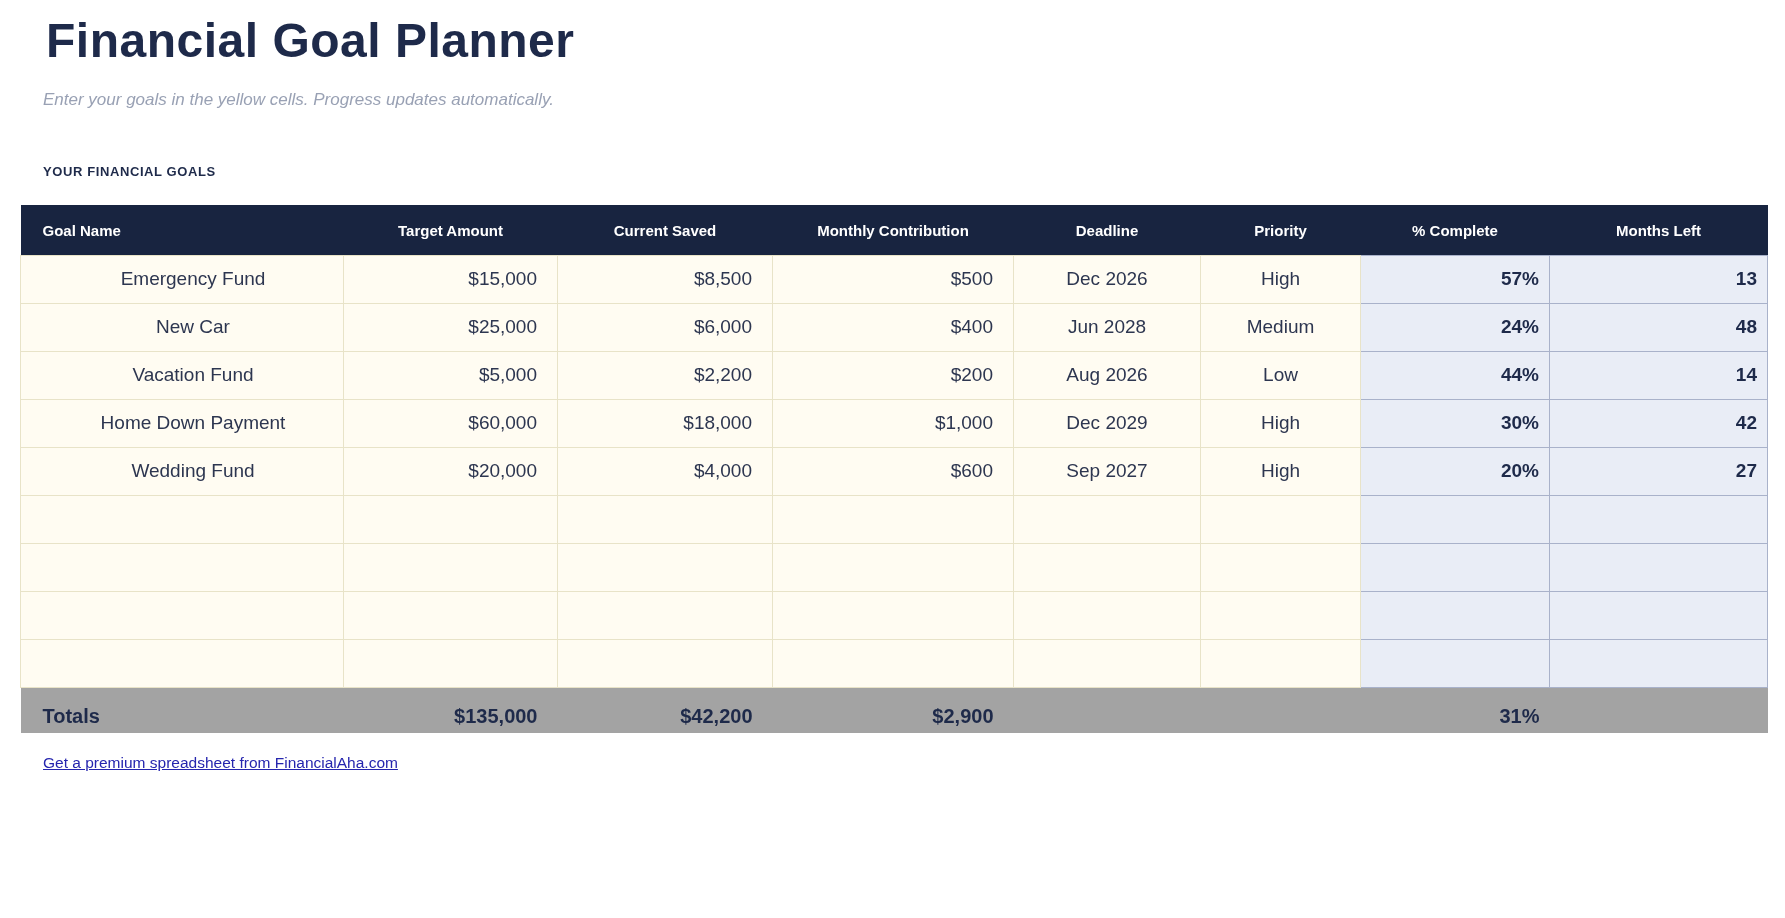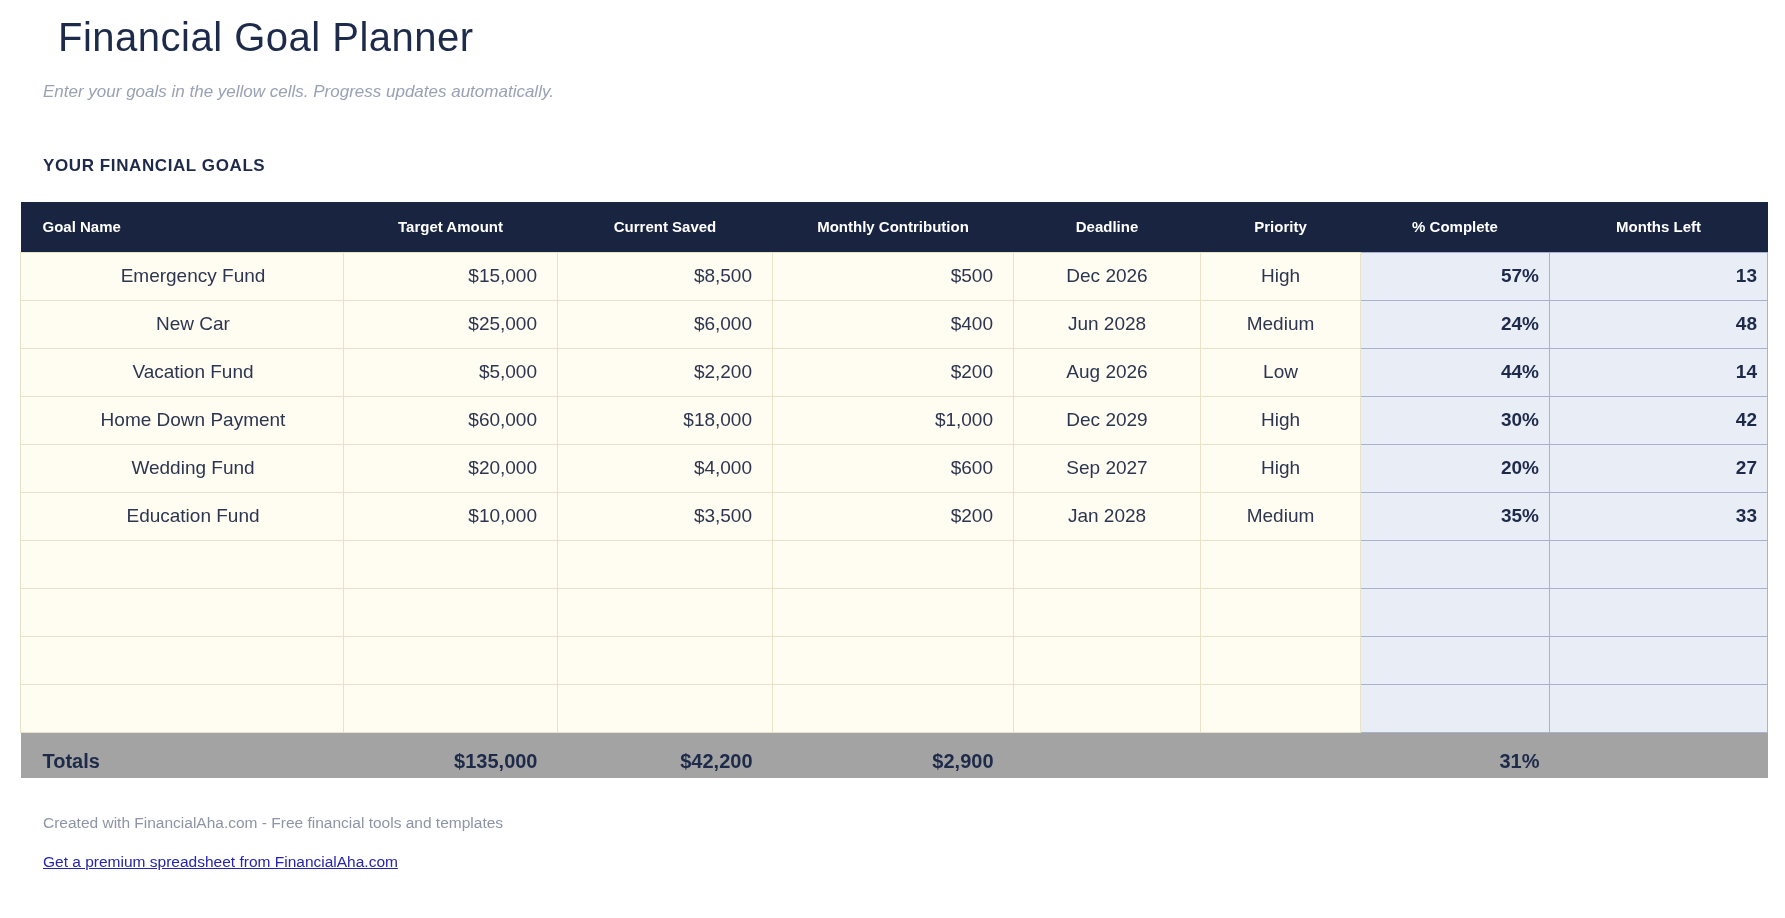--- a/index.html
+++ b/index.html
@@ -11,29 +11,29 @@
   }
   *{box-sizing:border-box;}
   html,body{margin:0;padding:0;}
   body{
     width:1785px;height:918px;background:#ffffff;overflow:hidden;
     font-family:"Liberation Sans","DejaVu Sans",sans-serif;
     color:var(--body_cell_text,#2D3650);
   }
   .page{width:1785px;height:918px;padding:16px 18px 0 20px;}
   h1.title{
-    margin:0 0 0 38px;font-size:40px;line-height:1.05;font-weight:normal;
+    margin:0 0 0 26px;font-size:48px;line-height:1.05;font-weight:bold;
     color:var(--title_text,#1E2A4A);letter-spacing:0.5px;
   }
   p.subtitle{
     margin:24px 0 0 23px;font-size:17px;font-style:italic;
     color:var(--subtitle_text,#99A1B4);
   }
   h2.section{
-    margin:54px 0 26px 23px;font-size:17px;font-weight:bold;
+    margin:54px 0 26px 23px;font-size:13px;font-weight:bold;
     color:var(--title_text,#1E2A4A);letter-spacing:0.6px;
   }
   table.goals{
     width:1747px;border-collapse:collapse;table-layout:fixed;
     font-size:19px;
   }
   thead th{
     background:var(--header_bg,#182440);color:#ffffff;font-weight:bold;
     font-size:15px;height:50px;padding:0;text-align:center;border:none;
   }
@@ -149,30 +149,20 @@
         <td class="cream al">Wedding Fund</td>
         <td class="cream ar">$20,000</td>
         <td class="cream ar">$4,000</td>
         <td class="cream ar">$600</td>
         <td class="cream ac">Sep 2027</td>
         <td class="cream ac">High</td>
         <td class="calc">20%</td>
         <td class="calc">27</td>
       </tr>
       <tr>
-        <td class="cream al">Education Fund</td>
-        <td class="cream ar">$10,000</td>
-        <td class="cream ar">$3,500</td>
-        <td class="cream ar">$200</td>
-        <td class="cream ac">Jan 2028</td>
-        <td class="cream ac">Medium</td>
-        <td class="calc">35%</td>
-        <td class="calc">33</td>
-      </tr>
-      <tr>
         <td class="cream al"></td>
         <td class="cream ar"></td>
         <td class="cream ar"></td>
         <td class="cream ar"></td>
         <td class="cream ac"></td>
         <td class="cream ac"></td>
         <td class="calc"></td>
         <td class="calc"></td>
       </tr>
       <tr>
@@ -211,17 +201,16 @@
         <td class="ar">$42,200</td>
         <td class="ar">$2,900</td>
         <td></td>
         <td></td>
         <td class="pr">31%</td>
         <td></td>
       </tr>
     </tbody>
   </table>
 
-  <p class="credit">Created with FinancialAha.com - Free financial tools and templates</p>
 
   <p class="promo"><a href="#">Get a premium spreadsheet from FinancialAha.com</a></p>
 
 </div>
 
 </body></html>

